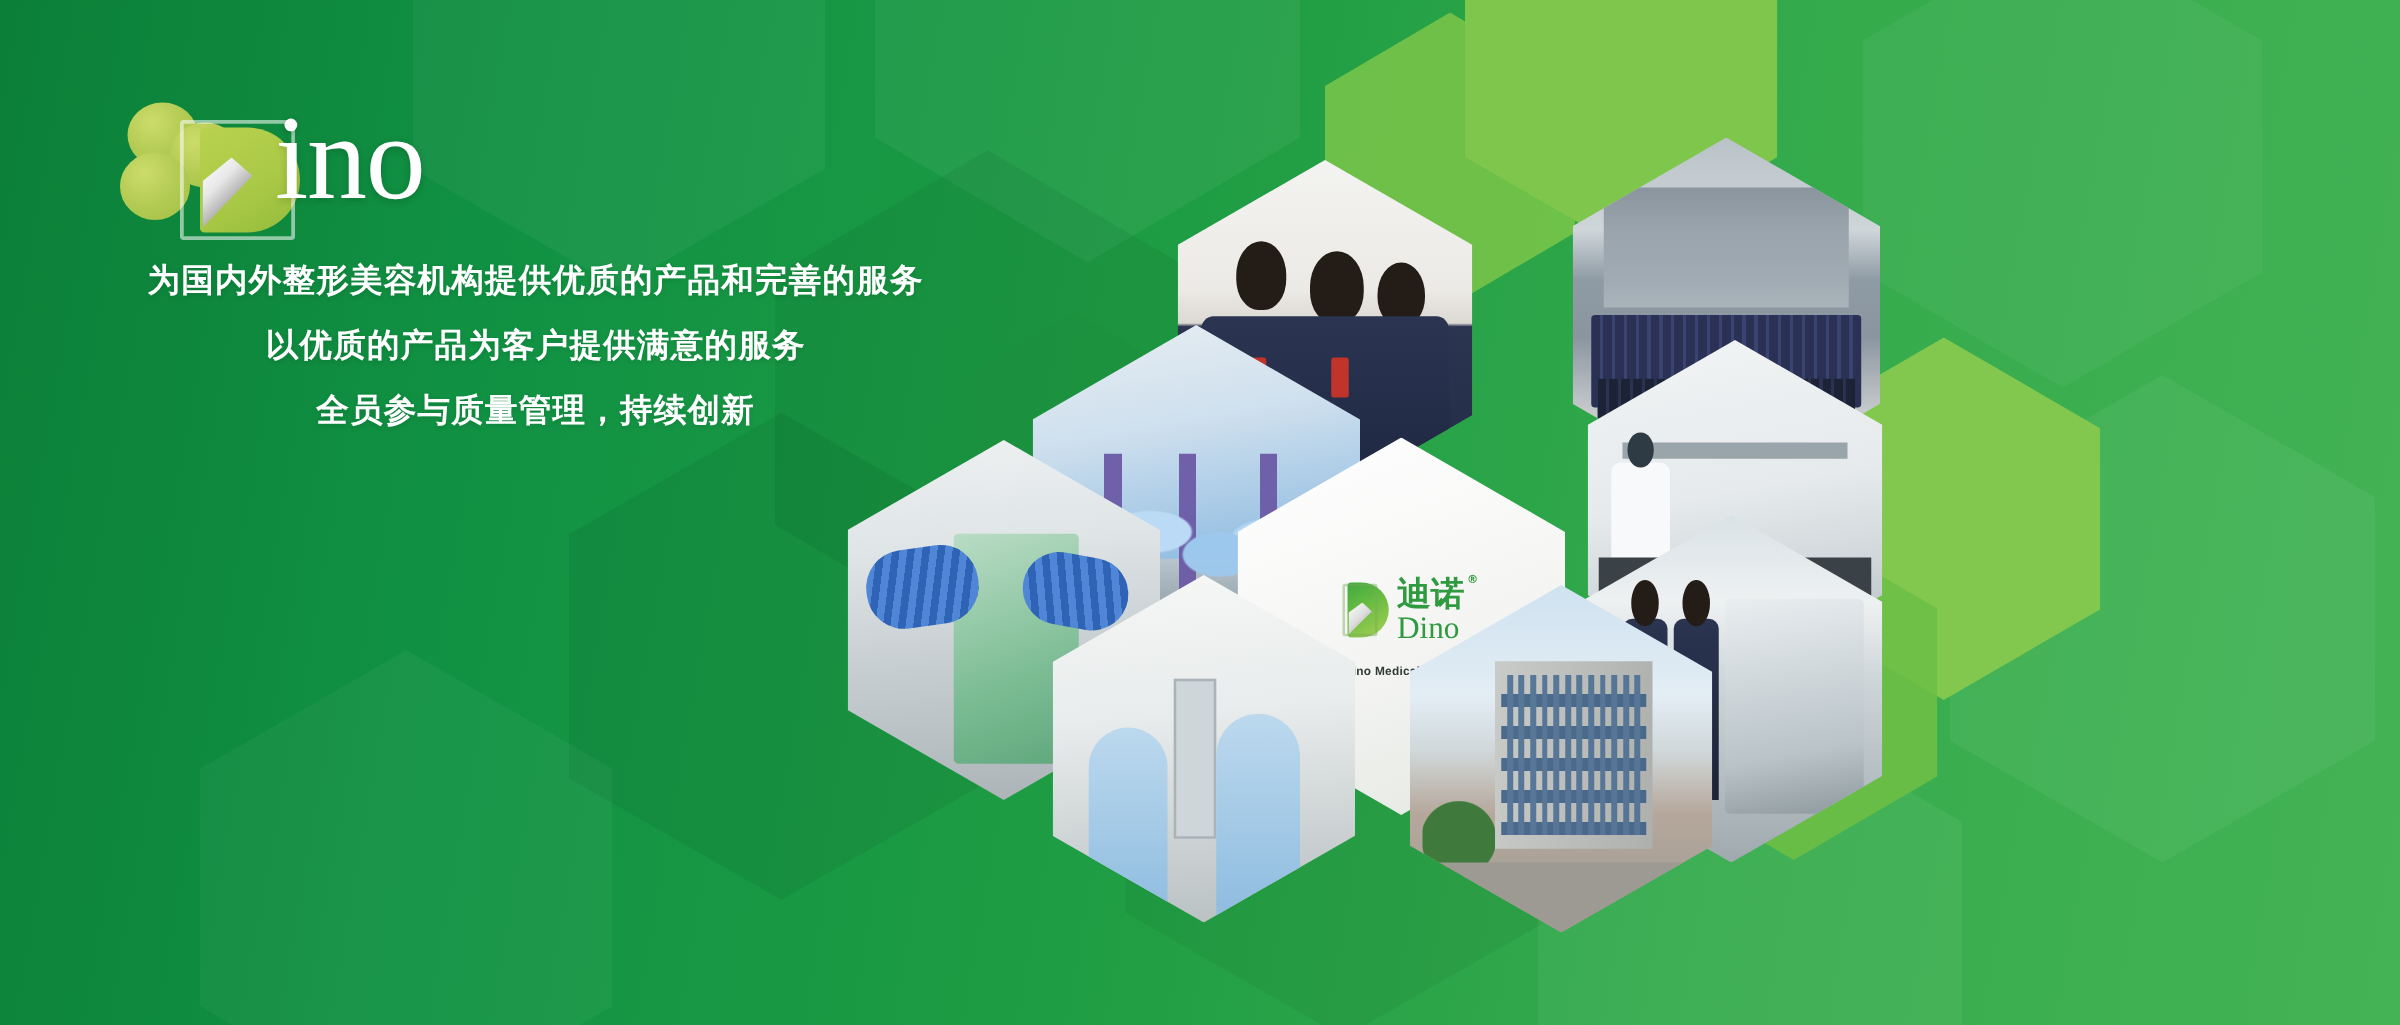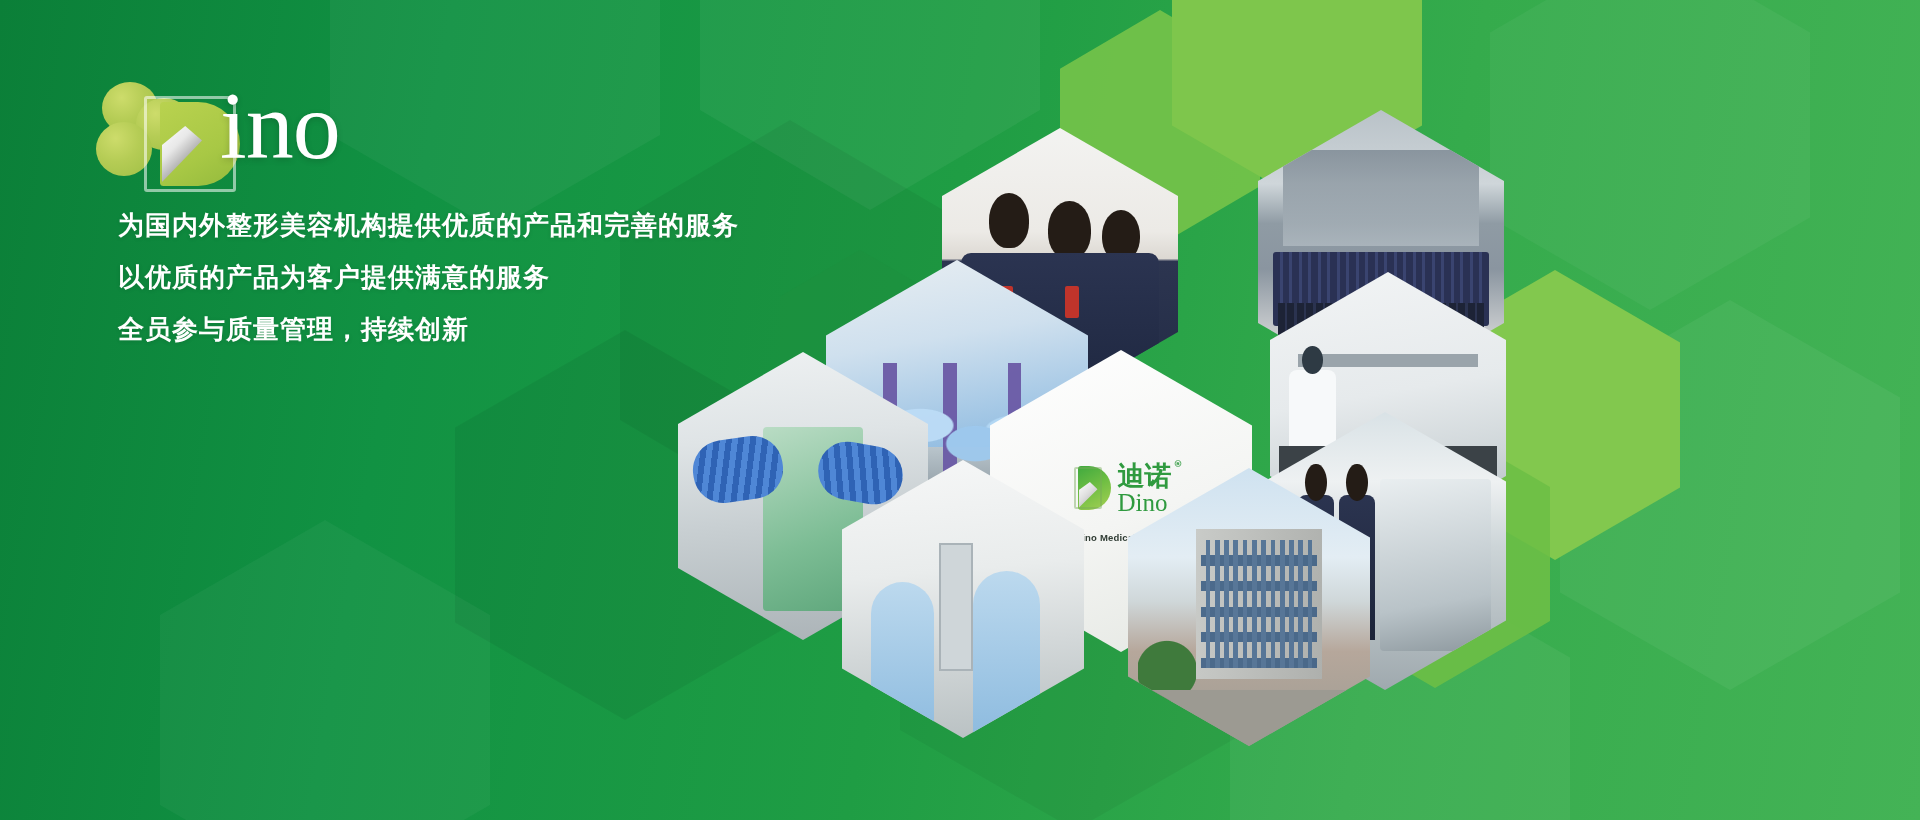--- a/index.html
+++ b/index.html
@@ -30,21 +30,21 @@
      background:linear-gradient(150deg,#b9d24f 0%,#a8c845 60%,#93ba3c 100%);
      border-radius:4px 48px 48px 4px;}
   .dmark .curl{position:absolute;left:18px;top:30px;width:40px;height:56px;
      background:linear-gradient(135deg,#ffffff 0%,#e8e8e8 35%,#9a9a9a 70%,#6f6f6f 100%);
      clip-path:polygon(0% 100%,0% 34%,58% 0%,100% 26%,46% 66%);}
   .word{position:absolute;left:128px;top:6px;font-size:96px;line-height:1;
      color:#ffffff;font-family:"Liberation Serif","DejaVu Serif",serif;
      letter-spacing:-1px;text-shadow:0 2px 6px rgba(0,0,0,.18);}
 
   
-  .slogans{position:absolute;left:118px;top:212px;}
+  .slogans{position:absolute;left:118px;top:212px;text-align:center;}
   .slogan{color:#ffffff;font-size:26px;line-height:1;margin-bottom:26px;
      font-family:"DejaVu Sans","Liberation Sans",sans-serif;font-weight:700;
      letter-spacing:1px;text-shadow:0 1px 4px rgba(0,0,0,.12);}
 
   
   .cluster{position:absolute;left:660px;top:60px;width:900px;height:620px;}
   .cell{position:absolute;clip-path:polygon(50% 0%,100% 25%,100% 75%,50% 100%,0% 75%,0% 25%);
         overflow:hidden;}
   .cell .art{position:absolute;inset:0;}
 

